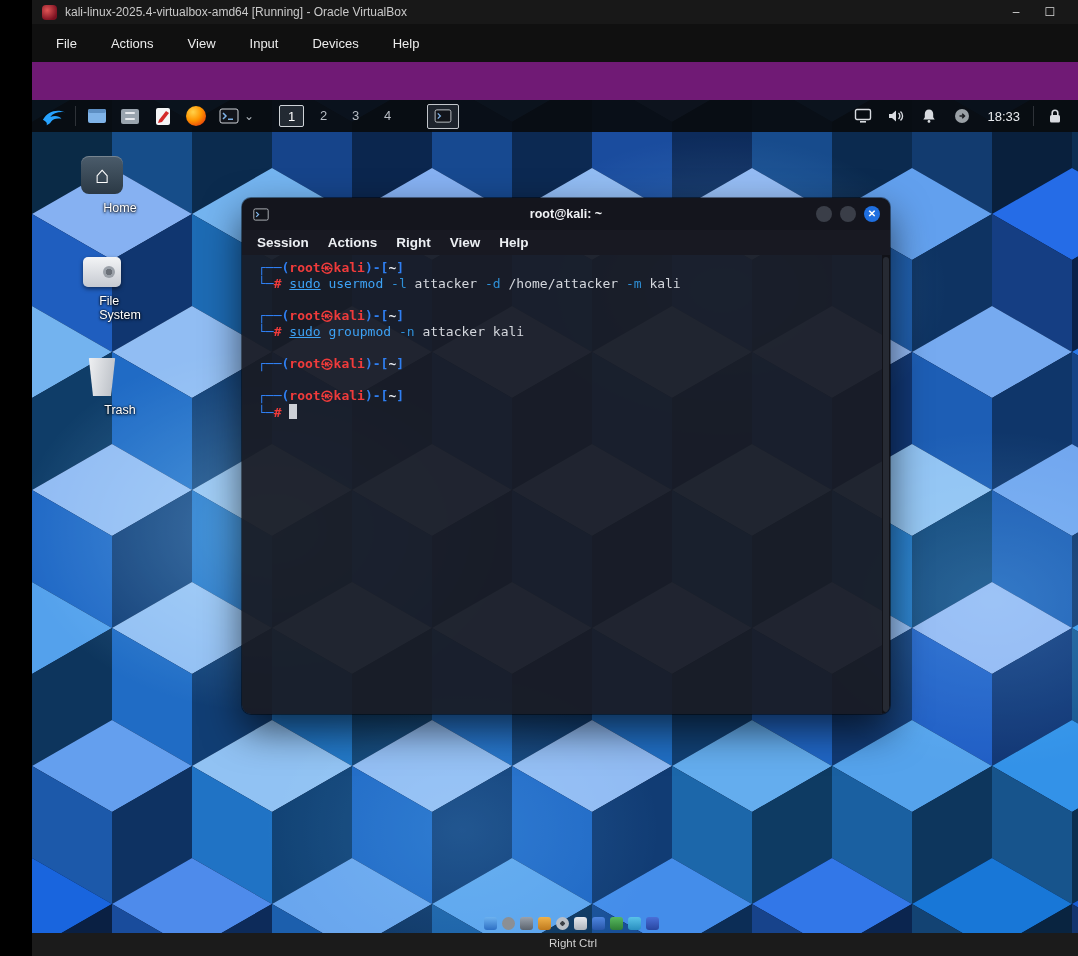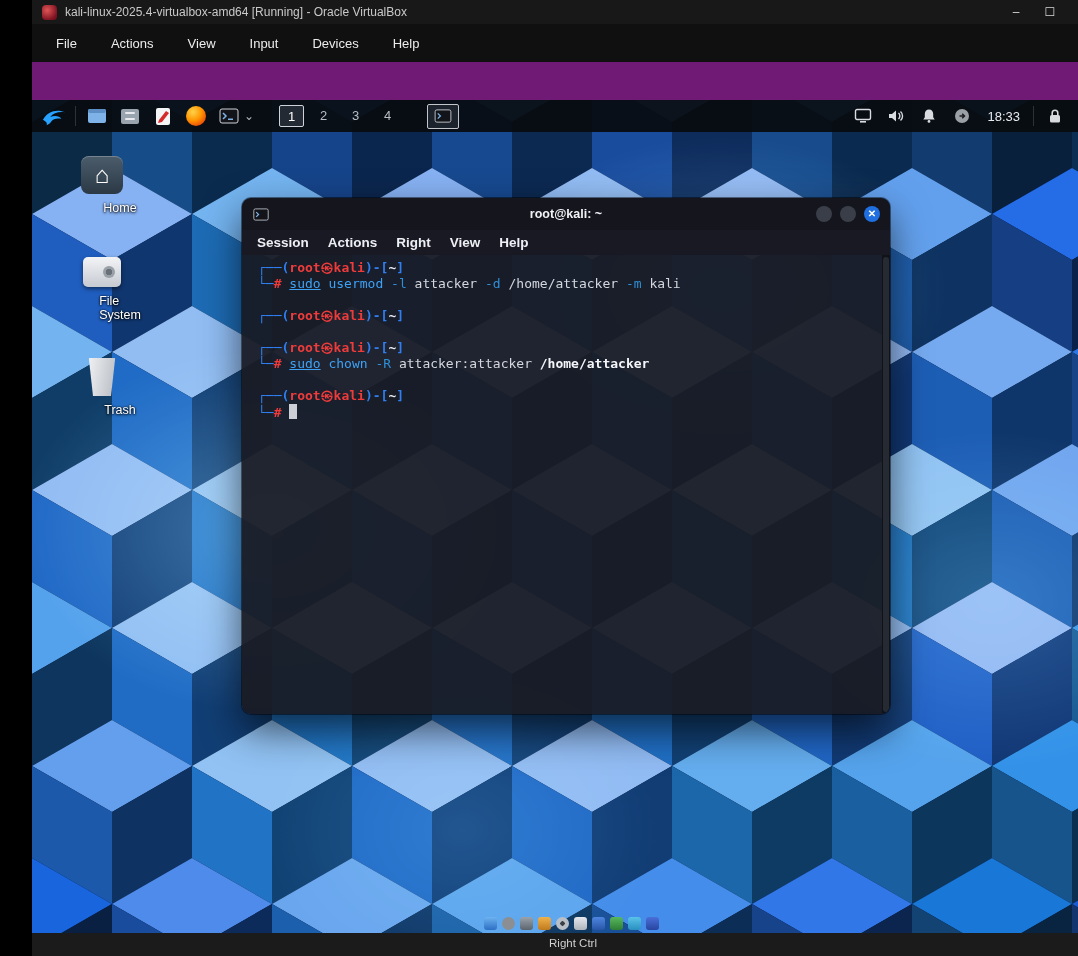--- a/index.html
+++ b/index.html
@@ -564,24 +564,24 @@
           <span class="vb-menu-item">View</span>
           <span class="vb-menu-item">Help</span>
         </div>
       <div class="term-body">
           <div class="tblock">
             <div class="tline"><span class="pb">┌──(</span><span class="pr">root㉿kali</span><span class="pb">)-[</span><span class="pw">~</span><span class="pb">]</span></div>
             <div class="tline"><span class="pb">└─</span><span class="ph">#</span><span class="seg-arg"> </span><span class="seg-cmd seg-ul">sudo</span><span class="seg-arg"> </span><span class="seg-cmd">usermod</span><span class="seg-arg"> </span><span class="seg-opt">-l</span><span class="seg-arg"> attacker </span><span class="seg-opt">-d</span><span class="seg-arg"> /home/attacker </span><span class="seg-opt">-m</span><span class="seg-arg"> kali</span></div>
           </div>
           <div class="tblock">
             <div class="tline"><span class="pb">┌──(</span><span class="pr">root㉿kali</span><span class="pb">)-[</span><span class="pw">~</span><span class="pb">]</span></div>
+            <div class="tline"><span class="pb">└─</span><span class="ph">#</span><span class="seg-arg"> </span><span class="seg-cmd seg-ul">sudo</span><span class="seg-arg"> </span><span class="seg-cmd">groupmod</span><span class="seg-arg"> </span><span class="seg-opt">-n</span><span class="seg-arg"> attacker kali</span></div>
           </div>
           <div class="tblock">
             <div class="tline"><span class="pb">┌──(</span><span class="pr">root㉿kali</span><span class="pb">)-[</span><span class="pw">~</span><span class="pb">]</span></div>
-            <div class="tline"><span class="pb">└─</span><span class="ph">#</span><span class="seg-arg"> </span><span class="seg-cmd seg-ul">sudo</span><span class="seg-arg"> </span><span class="seg-cmd">chown</span><span class="seg-arg"> </span><span class="seg-opt">-R</span><span class="seg-arg"> attacker:attacker </span><span class="seg-argb">/home/attacker</span></div>
           </div>
           <div class="tblock">
             <div class="tline"><span class="pb">┌──(</span><span class="pr">root㉿kali</span><span class="pb">)-[</span><span class="pw">~</span><span class="pb">]</span></div>
             <div class="tline"><span class="pb">└─</span><span class="ph">#</span><span class="seg-arg"> </span><span class="cursor"></span></div>
           </div>
         </div>
       <div class="term-scroll"></div>
     </div>
   </div>
 

